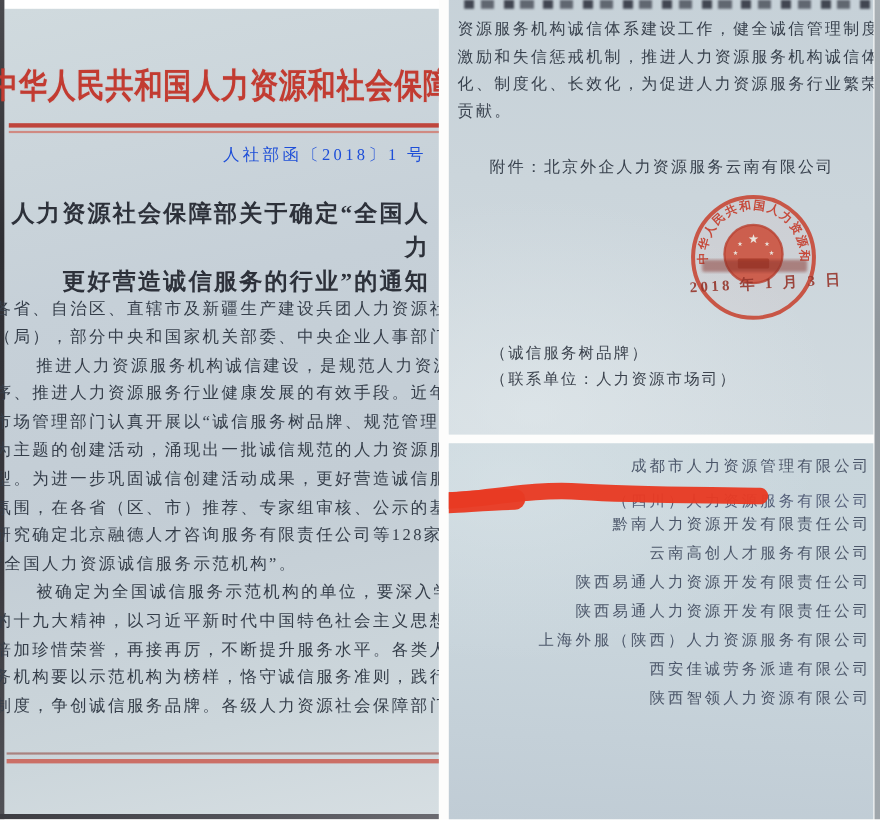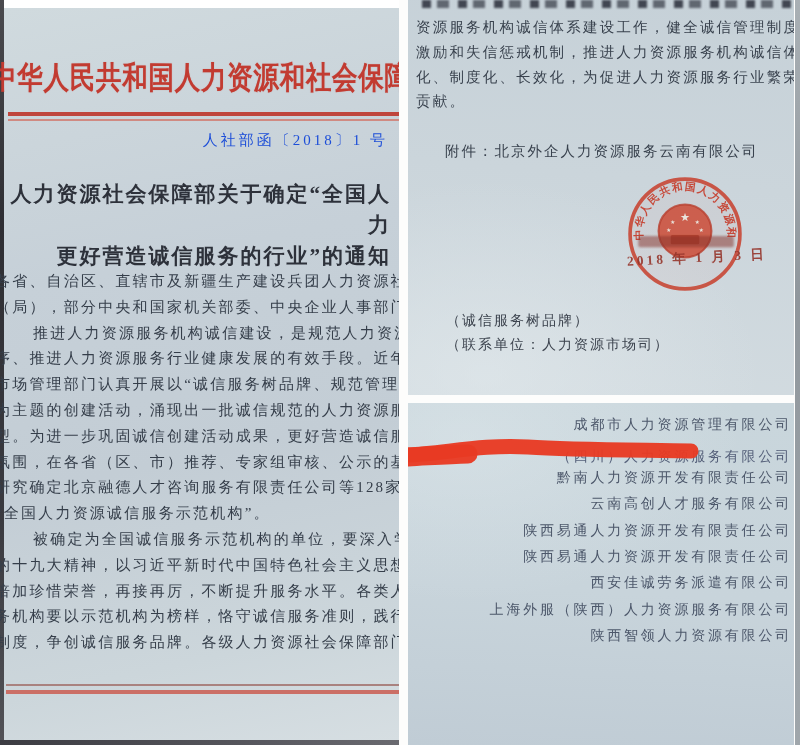--- a/index.html
+++ b/index.html
@@ -217,22 +217,22 @@
 
   <section class="panel panel-right-bottom">
     <div class="company-list">
 
     <div class="line company">成都市人力资源管理有限公司</div>
         <div class="line company redacted">（四川）人力资源服务有限公司</div>
         <div class="line company">黔南人力资源开发有限责任公司</div>
         <div class="line company">云南高创人才服务有限公司</div>
         <div class="line company">陕西易通人力资源开发有限责任公司</div>
         <div class="line company">陕西易通人力资源开发有限责任公司</div>
+        <div class="line company">上海外服（陕西）人力资源服务有限公司</div>
         <div class="line company">西安佳诚劳务派遣有限公司</div>
-        <div class="line company">上海外服（陕西）人力资源服务有限公司</div>
         <div class="line company">陕西智领人力资源有限公司</div>
       </div>
     <svg class="marker" viewBox="0 0 300 30" preserveAspectRatio="none">
       <path class="main" d="M8,17 C42,16 82,6 128,9 C172,12 242,12 291,13"></path>
       <path class="blob" d="M8,19 C28,18 48,16.5 68,16"></path>
     </svg>
   </section>
 
   <div class="edge-right-dark"></div>
 </div>

